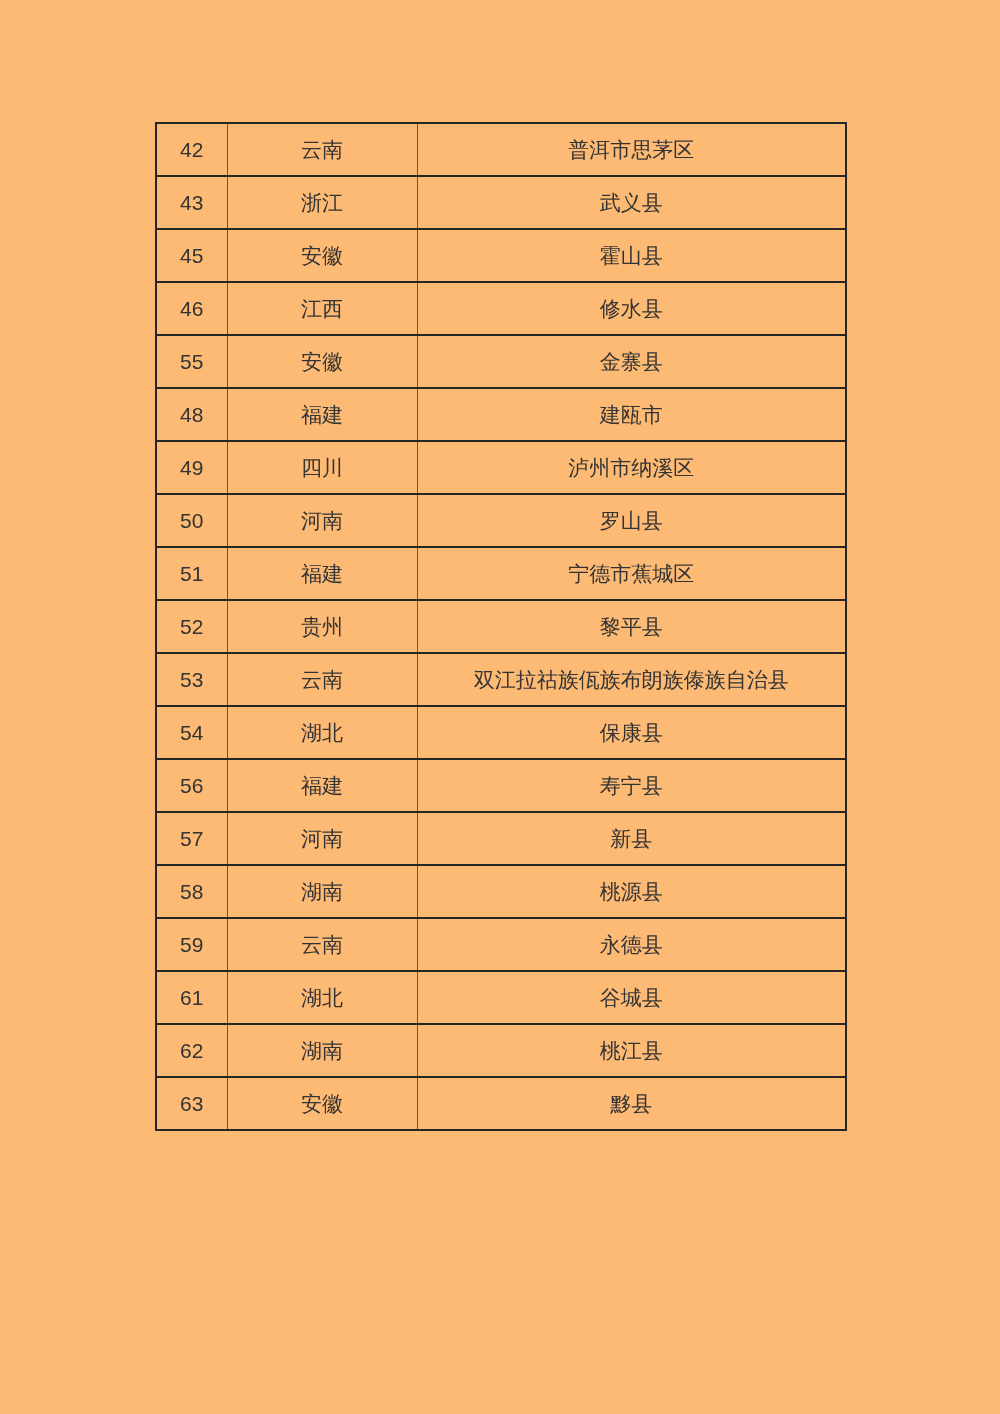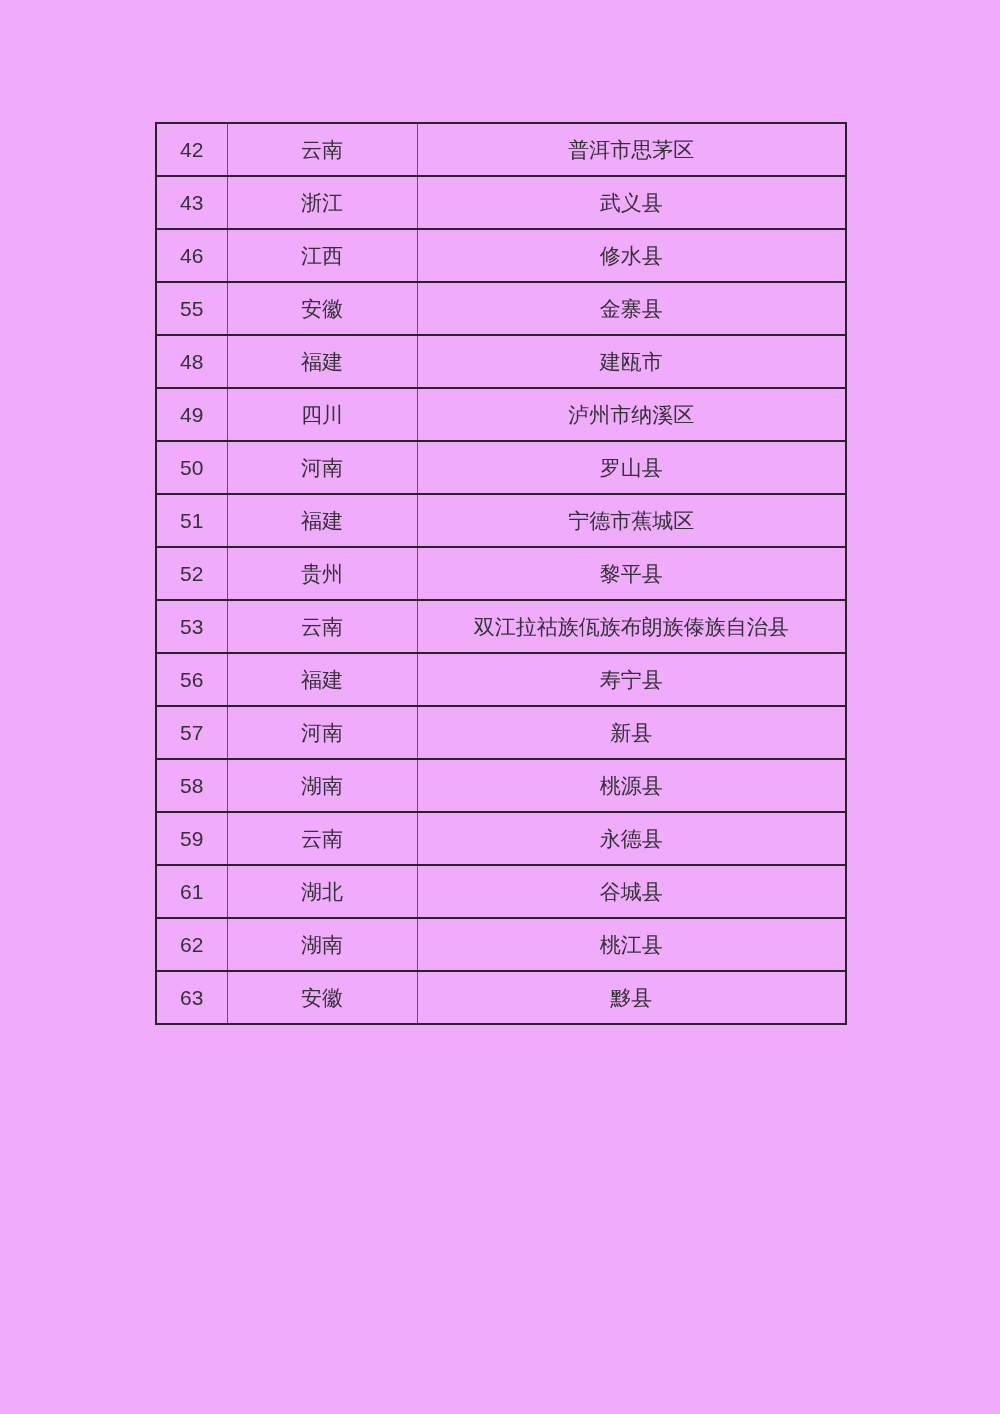--- a/index.html
+++ b/index.html
@@ -4,21 +4,21 @@
 <style>
   html, body {
     margin: 0;
     padding: 0;
     background: #ffffff;
   }
   .page {
     position: relative;
     width: 1000px;
     height: 1414px;
-    background: #f0abfc;
+    background: #fdba74;
     font-family: "Liberation Sans", "DejaVu Sans", sans-serif;
     color: #333333;
     overflow: hidden;
   }
   table.roster {
     position: absolute;
     left: 155px;
     top: 122px;
     width: 690px;
     border-collapse: collapse;
@@ -59,20 +59,25 @@
         <td>42</td>
         <td>云南</td>
         <td>普洱市思茅区</td>
       </tr>
       <tr>
         <td>43</td>
         <td>浙江</td>
         <td>武义县</td>
       </tr>
       <tr>
+        <td>45</td>
+        <td>安徽</td>
+        <td>霍山县</td>
+      </tr>
+      <tr>
         <td>46</td>
         <td>江西</td>
         <td>修水县</td>
       </tr>
       <tr>
         <td>55</td>
         <td>安徽</td>
         <td>金寨县</td>
       </tr>
       <tr>
@@ -97,20 +102,25 @@
       </tr>
       <tr>
         <td>52</td>
         <td>贵州</td>
         <td>黎平县</td>
       </tr>
       <tr>
         <td>53</td>
         <td>云南</td>
         <td>双江拉祜族佤族布朗族傣族自治县</td>
+      </tr>
+      <tr>
+        <td>54</td>
+        <td>湖北</td>
+        <td>保康县</td>
       </tr>
       <tr>
         <td>56</td>
         <td>福建</td>
         <td>寿宁县</td>
       </tr>
       <tr>
         <td>57</td>
         <td>河南</td>
         <td>新县</td>

